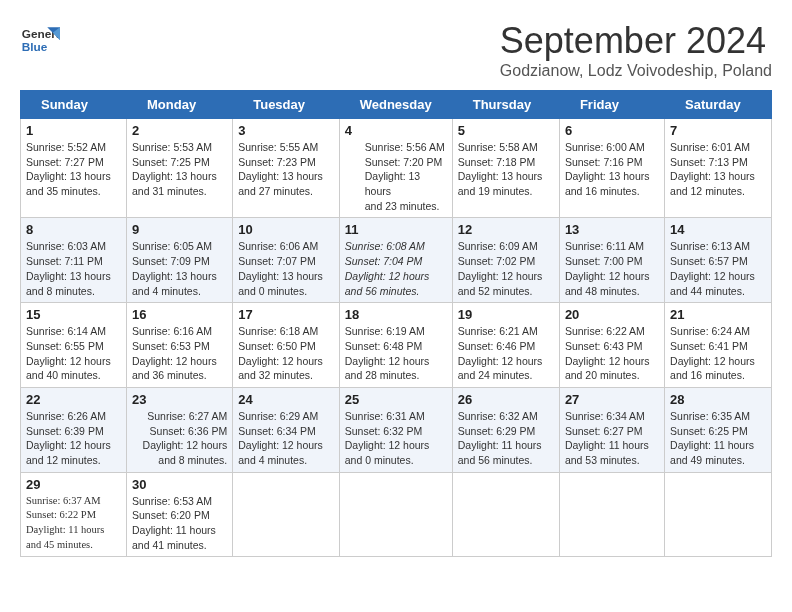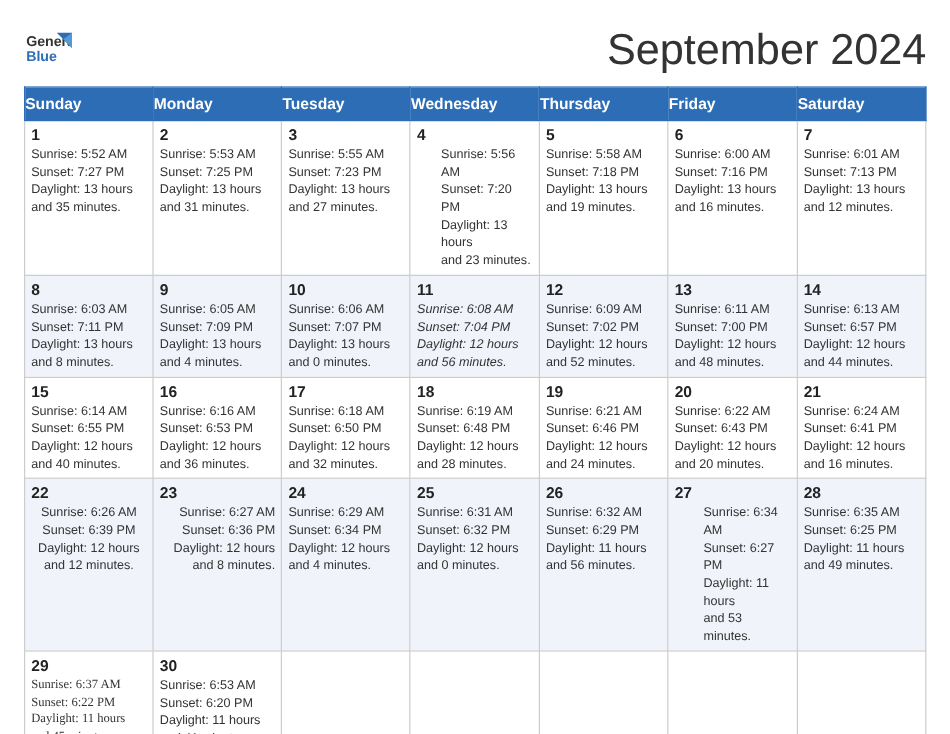--- a/index.html
+++ b/index.html
@@ -38,21 +38,21 @@
       color: #555;
     }
     .calendar {
       width: 100%;
       border-collapse: collapse;
       font-size: 11px;
     }
     .calendar th {
       background: #2d6db5;
       color: #fff;
-      padding: 6px 0;
+      padding: 6px 20px;
       text-align: left;
       font-size: 13px;
       font-weight: bold;
       border: 1px solid #2d6db5;
     }
     .calendar td {
       border: 1px solid #ccc;
       padding: 4px 5px;
       vertical-align: top;
       width: 108px;
@@ -85,20 +85,21 @@
   <div class="logo">
     <svg class="logo-icon" viewBox="0 0 44 44" xmlns="http://www.w3.org/2000/svg">
       <text x="2" y="20" font-size="13" font-weight="bold" fill="#333">General</text>
       <text x="2" y="34" font-size="13" font-weight="bold" fill="#2d6db5">Blue</text>
       <polygon points="30,8 44,8 44,22" fill="#2d6db5"></polygon>
       <polygon points="36,14 44,8 44,22" fill="#5599d4"></polygon>
     </svg>
   </div>
   <div class="title-block">
     <div class="month-year">September 2024</div>
+    <div class="location">Godzianow, Lodz Voivodeship, Poland</div>
   </div>
 </div>
 
 <table class="calendar">
   <thead>
     <tr id="weekday-header">
     <th>Sunday</th>
         <th>Monday</th>
         <th>Tuesday</th>
         <th>Wednesday</th>
@@ -257,21 +258,21 @@
           <span class="day-num">21</span>
           <div class="day-info" style="white-space: pre-line;">Sunrise: 6:24 AM
 Sunset: 6:41 PM
 Daylight: 12 hours
 and 16 minutes.</div>
         </td>
       </tr>
       <tr>
         <td>
           <span class="day-num">22</span>
-          <div class="day-info" style="white-space: pre-line; text-align: center;">Sunrise: 6:26 AM
+          <div class="day-info" style="white-space: pre-line;">Sunrise: 6:26 AM
 Sunset: 6:39 PM
 Daylight: 12 hours
 and 12 minutes.</div>
         </td>
         <td>
           <span class="day-num">23</span>
           <div class="day-info" style="white-space: pre-line; text-align: right;">Sunrise: 6:27 AM
 Sunset: 6:36 PM
 Daylight: 12 hours
 and 8 minutes.</div>
@@ -292,21 +293,21 @@
         </td>
         <td>
           <span class="day-num">26</span>
           <div class="day-info" style="white-space: pre-line;">Sunrise: 6:32 AM
 Sunset: 6:29 PM
 Daylight: 11 hours
 and 56 minutes.</div>
         </td>
         <td>
           <span class="day-num">27</span>
-          <div class="day-info" style="white-space: pre-line; margin-left: 24px;">Sunrise: 6:34 AM
+          <div class="day-info" style="white-space: pre-line;">Sunrise: 6:34 AM
 Sunset: 6:27 PM
 Daylight: 11 hours
 and 53 minutes.</div>
         </td>
         <td>
           <span class="day-num">28</span>
           <div class="day-info" style="white-space: pre-line;">Sunrise: 6:35 AM
 Sunset: 6:25 PM
 Daylight: 11 hours
 and 49 minutes.</div>

